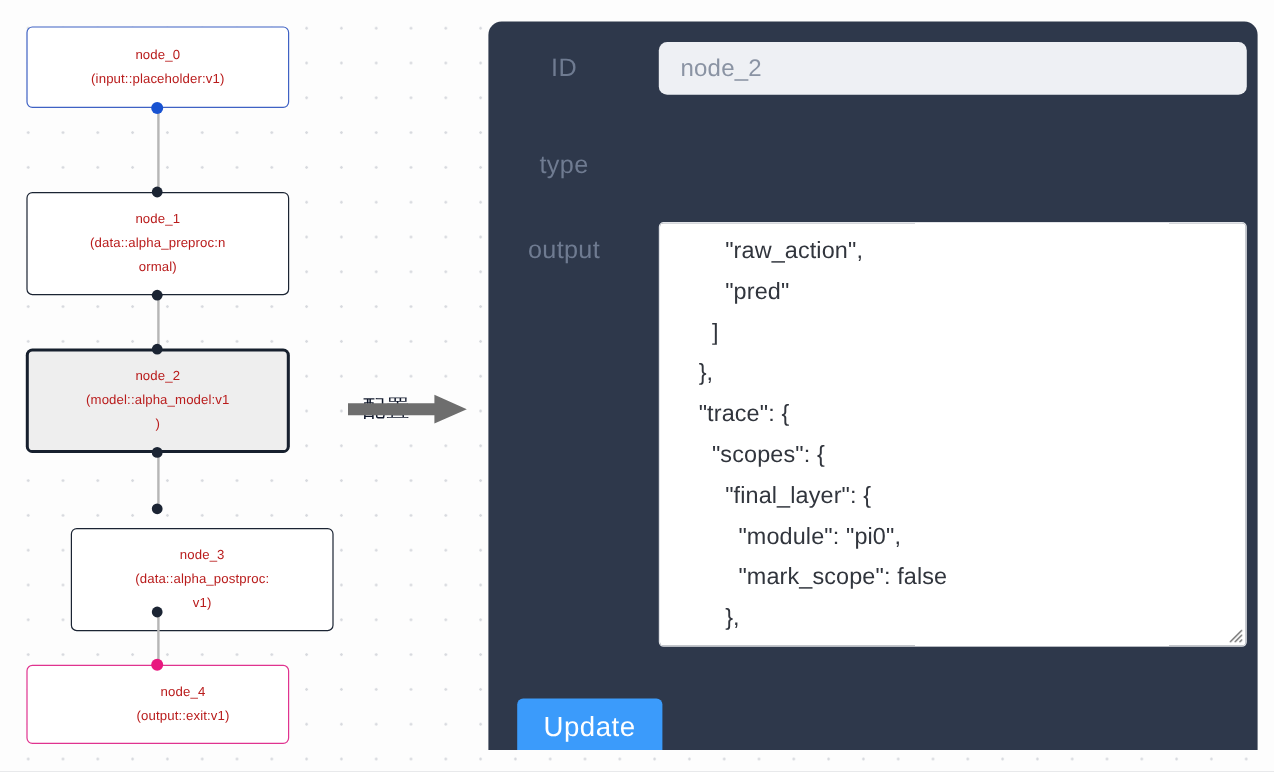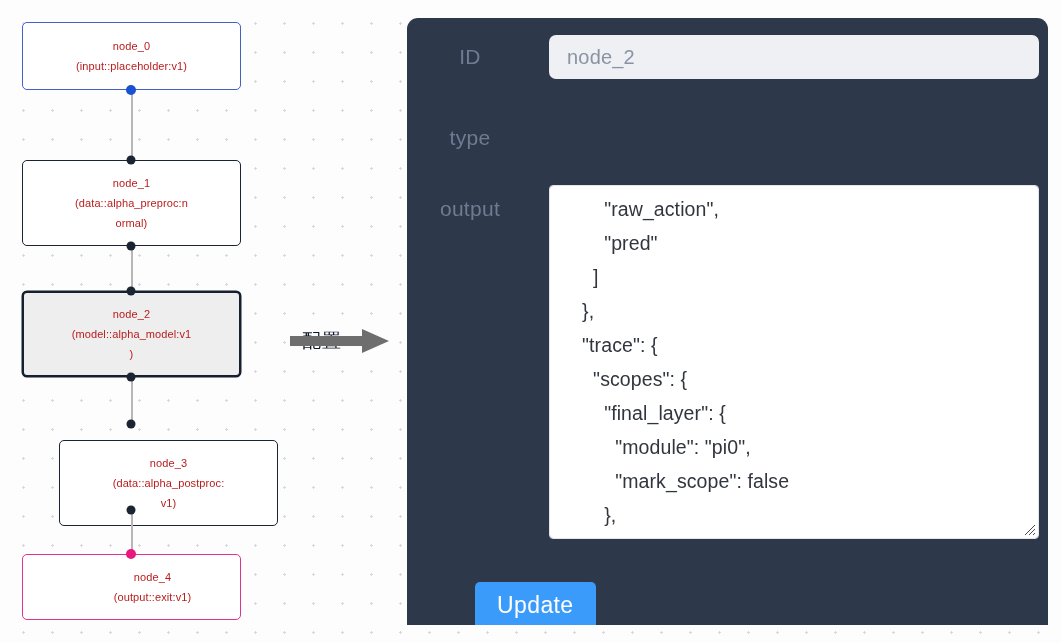--- a/index.html
+++ b/index.html
@@ -183,21 +183,20 @@
     left: 24px; top: 564px;
     background: #3b9bfb;
     color: #ffffff;
     border: none;
     border-radius: 5px 5px 0 0;
     font-family: "Liberation Sans", sans-serif;
     font-size: 23px;
     letter-spacing: 0.4px;
     padding: 10px 22px 14px 22px;
     cursor: pointer;
-    margin-left: 44px;
   }
 </style>
 </head>
 <body>
 
 <div id="canvas">
 
   <div class="edge" style="left:131px; top:90px; height:70px;"></div>
   <div class="edge" style="left:131px; top:246px; height:46px;"></div>
   <div class="edge" style="left:131px; top:377px; height:44px;"></div>

